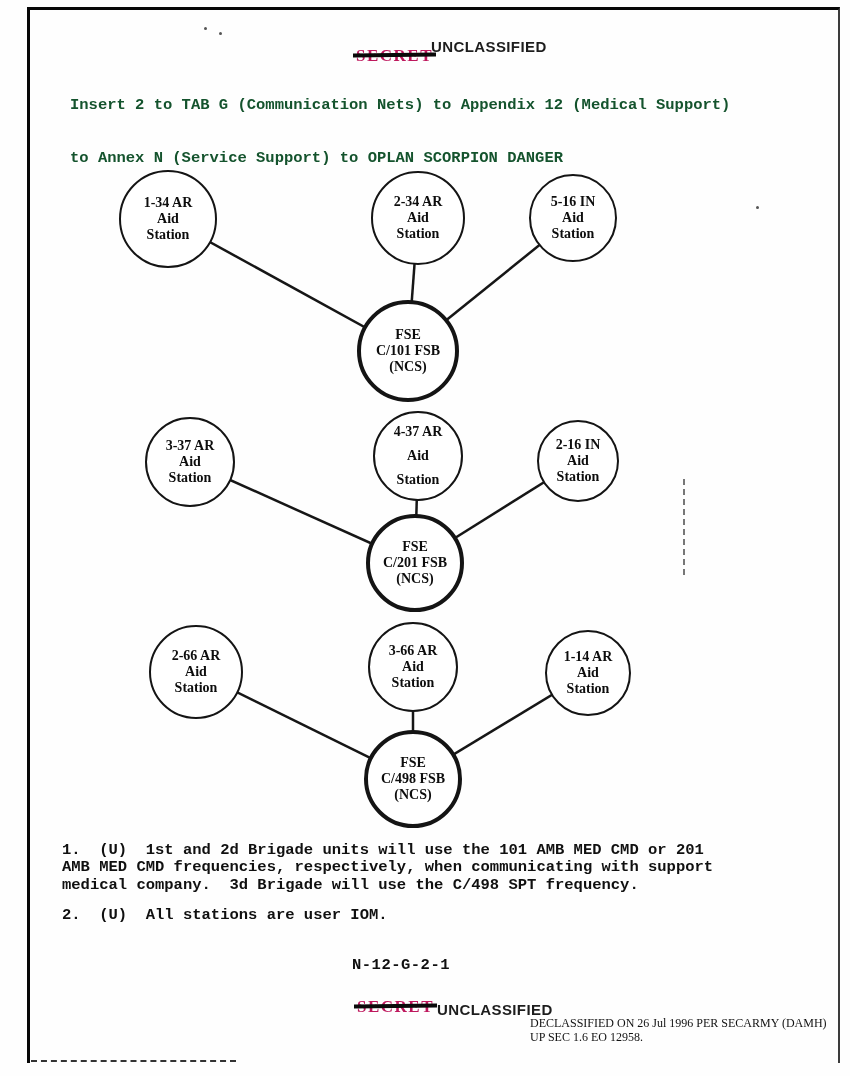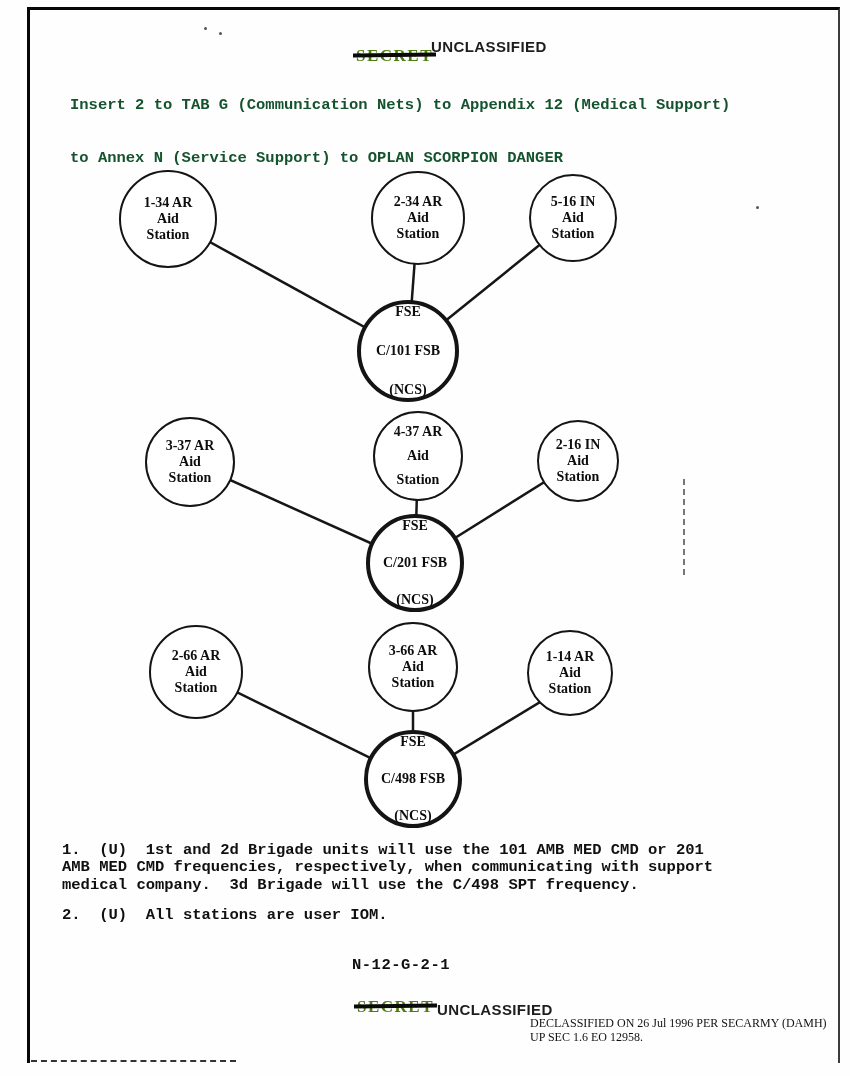--- a/index.html
+++ b/index.html
@@ -8,21 +8,21 @@
     position: relative; width: 850px; height: 1076px;
     background: #fefefe; color: #151515; overflow: hidden;
   }
   .frame {
     position: absolute; left: 27px; top: 7px; width: 813px; height: 1056px;
     border-top: 3px solid #070707; border-left: 3px solid #070707;
     border-right: 2px solid #3c3c3c; pointer-events: none;
   }
   .struck {
     position: absolute; font-family: "Liberation Serif", "DejaVu Serif", serif;
-    font-weight: bold; font-size: 17px; letter-spacing: 1.5px; color: #4d7c0f;
+    font-weight: bold; font-size: 17px; letter-spacing: 1.5px; color: #be185d;
   }
   .struck::after {
     content: ""; position: absolute; left: -3px; right: -3px; top: 7px;
     height: 4px; background: #0a0a0a; transform: rotate(-0.6deg);
   }
   .unclass {
     position: absolute; font-family: "Liberation Sans", "DejaVu Sans", sans-serif;
     font-size: 15px; letter-spacing: 0.4px; color: #1d1d1d; font-weight: bold;
   }
   .ref {
@@ -39,21 +39,21 @@
   .diagram-area { position: absolute; left: 0; top: 165px; width: 850px; height: 672px; }
   .diagram-area svg { position: absolute; left: 0; top: 0; }
   .diagram-area line { stroke: #161616; stroke-width: 2.5; }
   .node {
     position: absolute; border: 2.5px solid #141414; border-radius: 50%;
     background: #fff; display: flex; flex-direction: column;
     align-items: center; justify-content: center; text-align: center;
     font-family: "Liberation Serif", "DejaVu Serif", serif;
     font-weight: bold; font-size: 14px; line-height: 1.16; color: #0d0d0d;
   }
-  .node.hub { border-width: 4px; justify-content: space-between; }
+  .node.hub { border-width: 4px; }
   .notes { position: absolute; left: 62px; top: 842px; }
   .note {
     font-family: "Liberation Mono", "DejaVu Sans Mono", monospace;
     font-weight: 700; font-size: 15.5px; line-height: 17.4px;
     white-space: pre; color: #101010; margin-bottom: 13px;
   }
   .pagenum {
     position: absolute; left: 352px; top: 956px;
     font-family: "Liberation Mono", "DejaVu Sans Mono", monospace;
     font-weight: 700; font-size: 15.5px; color: #101010; letter-spacing: 0.5px;
@@ -144,21 +144,21 @@
       <div class="node" style="left: 149px; top: 460px; width: 94px; height: 94px;">
         <div>2-66 AR</div>
         <div>Aid</div>
         <div>Station</div>
       </div>
       <div class="node" style="left: 368px; top: 457px; width: 90px; height: 90px;">
         <div>3-66 AR</div>
         <div>Aid</div>
         <div>Station</div>
       </div>
-      <div class="node" style="left: 527px; top: 465px; width: 86px; height: 86px;">
+      <div class="node" style="left: 545px; top: 465px; width: 86px; height: 86px;">
         <div>1-14 AR</div>
         <div>Aid</div>
         <div>Station</div>
       </div>
       <div class="node hub" style="left: 364px; top: 565px; width: 98px; height: 98px;">
         <div>FSE</div>
         <div>C/498 FSB</div>
         <div>(NCS)</div>
       </div>
     </div>

